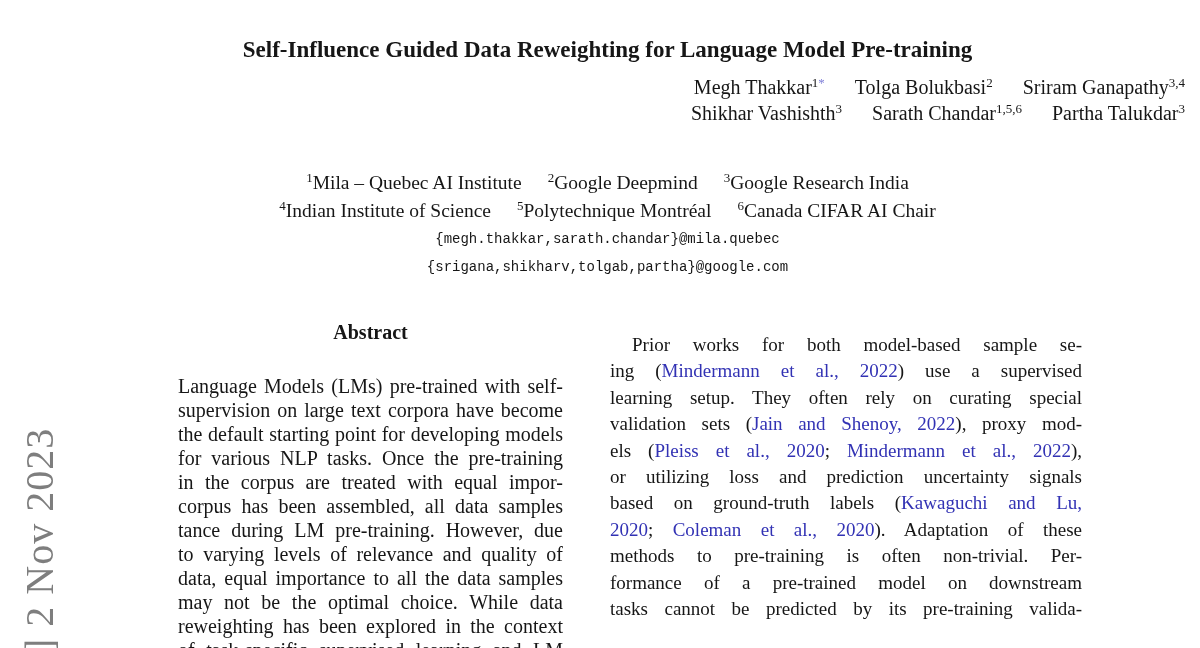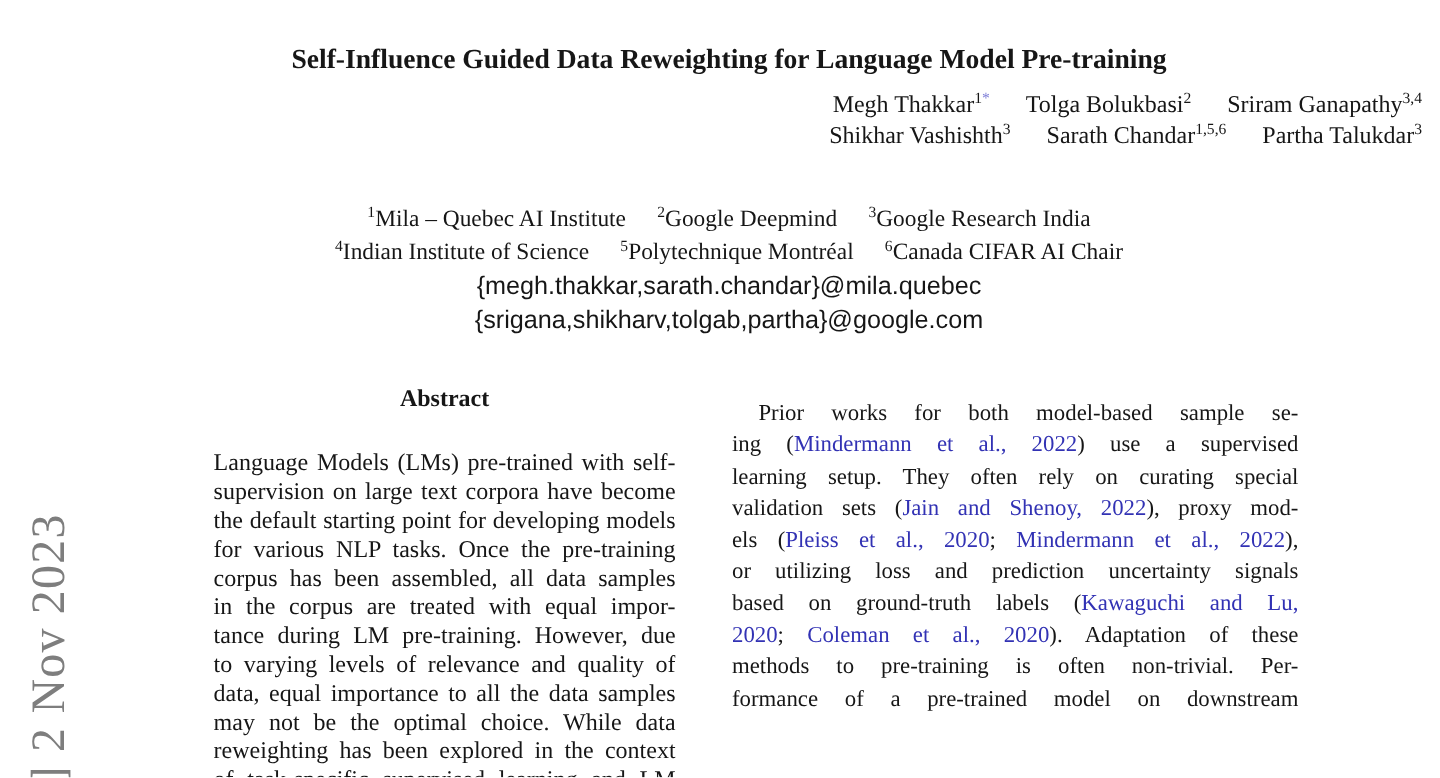--- a/index.html
+++ b/index.html
@@ -33,21 +33,21 @@
     position: absolute; top: 34px; left: 0; width: 100%;
     margin: 0; font-size: 23px; font-weight: bold; line-height: 32px;
   }
   .authors { position: absolute; top: 74px; left: 0; width: 100%; font-size: 20px; font-weight: normal; line-height: 26px; text-align: right; }
   .author { display: inline-block; margin: 0 15px; white-space: nowrap; }
   .sup { font-size: 13px; position: relative; top: -7px; line-height: 0; }
   .star { color: var(--star, #8080d8); }
   .affils { position: absolute; top: 169px; left: 0; width: 100%; font-size: 19.5px; line-height: 28px; font-weight: normal; }
   .affil-item { display: inline-block; margin: 0 13px; white-space: nowrap; }
   .affil-sup { font-size: 13px; position: relative; top: -7px; line-height: 0; }
-  .emails { position: absolute; top: 225px; left: 0; width: 100%; font-family: Liberation Sans, sans-serif; font-size: 21px; line-height: 28px; }
+  .emails { position: absolute; top: 225px; left: 0; width: 100%; font-family: Liberation Mono, monospace; font-size: 14px; line-height: 28px; }
 
   
   .abs-col { position: absolute; left: 178px; top: 318px; width: 385px; height: 330px; }
   .abs-head { margin: 0; text-align: center; font-size: 20px; font-weight: bold; line-height: 28px; }
   .abs-body { position: absolute; top: 56px; left: 0; right: 0; height: 274px; overflow: hidden; font-size: 20px; }
   .abs-line { height: 24px; line-height: 24px; text-align: justify; text-align-last: justify; overflow: hidden; }
 
   
   .right-col { position: absolute; left: 610px; top: 332px; width: 472px; height: 316px; overflow: hidden; font-size: 19px; }
   .rc-line { height: 26.4px; line-height: 26.4px; text-align: justify; text-align-last: justify; overflow: hidden; }
@@ -77,37 +77,38 @@
       </div>
   </header>
 
   <section class="abs-col">
     <h2 class="abs-head">Abstract</h2>
     <div class="abs-body" id="abs-body">
         <div class="abs-line">Language Models (LMs) pre-trained with self-</div>
         <div class="abs-line">supervision on large text corpora have become</div>
         <div class="abs-line">the default starting point for developing models</div>
         <div class="abs-line">for various NLP tasks. Once the pre-training</div>
+        <div class="abs-line">in the corpus are treated with equal impor-</div>
         <div class="abs-line">corpus has been assembled, all data samples</div>
-        <div class="abs-line">in the corpus are treated with equal impor-</div>
         <div class="abs-line">tance during LM pre-training. However, due</div>
         <div class="abs-line">to varying levels of relevance and quality of</div>
         <div class="abs-line">data, equal importance to all the data samples</div>
         <div class="abs-line">may not be the optimal choice. While data</div>
         <div class="abs-line">reweighting has been explored in the context</div>
         <div class="abs-line">of task-specific supervised learning and LM</div>
       </div>
   </section>
 
   <section class="right-col" id="right-col">
       <div class="rc-line indent">Prior works for both model-based sample se-</div>
       <div class="rc-line">ing (<span class="cite">Mindermann et al., 2022</span>) use a supervised</div>
       <div class="rc-line">learning setup. They often rely on curating special</div>
       <div class="rc-line">validation sets (<span class="cite">Jain and Shenoy, 2022</span>), proxy mod-</div>
       <div class="rc-line">els (<span class="cite">Pleiss et al., 2020</span>; <span class="cite">Mindermann et al., 2022</span>),</div>
       <div class="rc-line">or utilizing loss and prediction uncertainty signals</div>
       <div class="rc-line">based on ground-truth labels (<span class="cite">Kawaguchi and Lu,</span></div>
       <div class="rc-line"><span class="cite">2020</span>; <span class="cite">Coleman et al., 2020</span>). Adaptation of these</div>
       <div class="rc-line">methods to pre-training is often non-trivial. Per-</div>
       <div class="rc-line">formance of a pre-trained model on downstream</div>
+      <div class="rc-line">tasks cannot be predicted by its pre-training valida-</div>
     </section>
 
 </div>
 
 </body></html>

